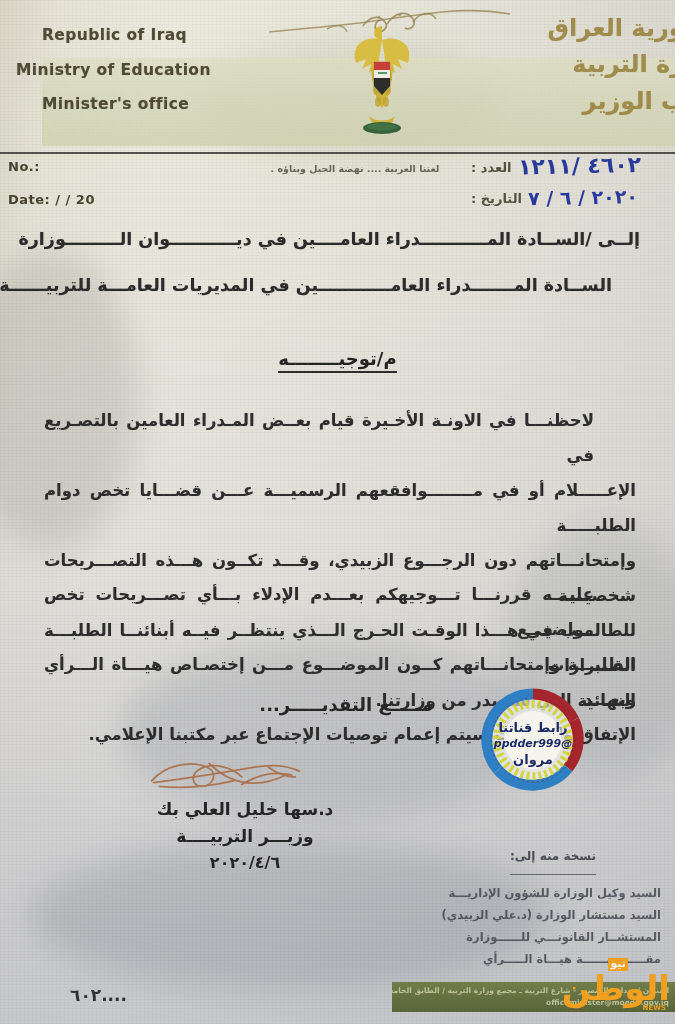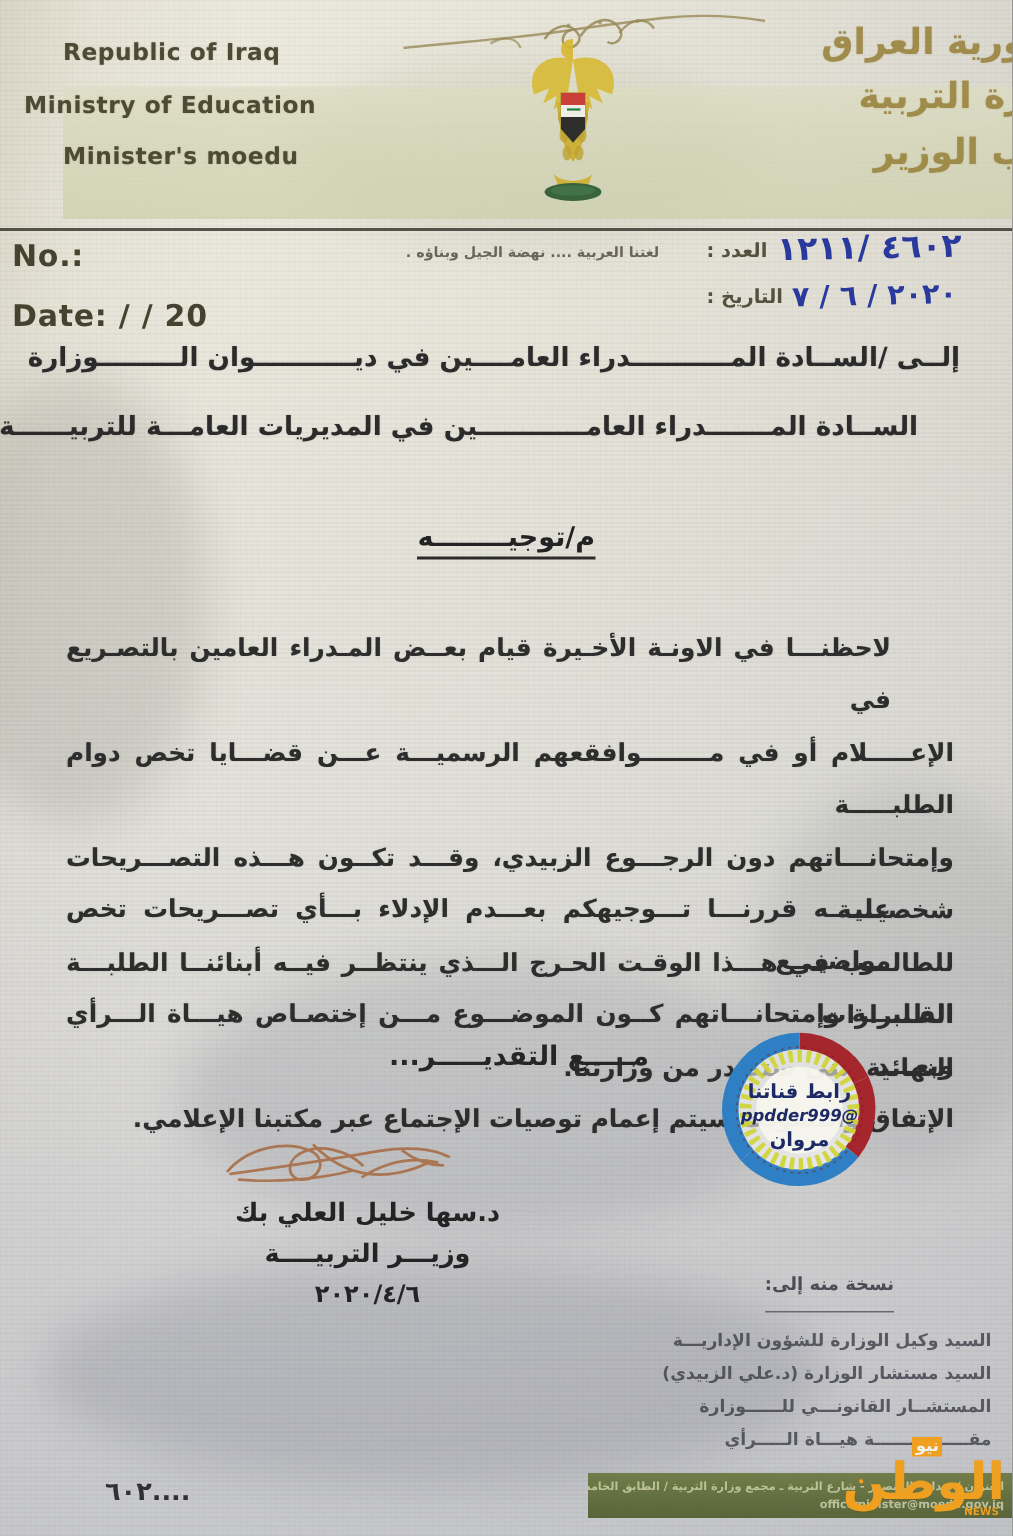--- a/index.html
+++ b/index.html
@@ -75,21 +75,21 @@
   .arhead .l2{margin-right:-4px;}
   .arhead .l3{margin-right:-8px;}
 
   .rule{
     position:absolute;left:0;top:152px;width:675px;height:0;
     border-top:2px solid #3a3a32;opacity:.85;
   }
 
   
   .metaL{position:absolute;left:8px;top:160px;direction:ltr;text-align:left;}
-  .metaL div{color:#46422f;font-size:20px;font-weight:700;line-height:1;margin-bottom:20px;letter-spacing:.5px;}
+  .metaL div{color:#46422f;font-size:13px;font-weight:700;line-height:1;margin-bottom:20px;letter-spacing:.5px;}
 
   .slogan{
     position:absolute;left:250px;top:163px;width:210px;text-align:center;
     color:#5c584a;font-size:9.5px;font-weight:700;direction:rtl;opacity:.9;
   }
 
   .metaR{position:absolute;right:4px;top:152px;width:200px;direction:rtl;text-align:right;}
   .metaR .row{display:flex;justify-content:flex-end;align-items:baseline;gap:6px;margin-bottom:8px;}
   .metaR .lbl{color:#46422f;font-size:13px;font-weight:700;opacity:.9;}
   .metaR .val{
@@ -122,21 +122,21 @@
   .para{
     position:absolute;left:44px;width:592px;
     color:#2d2d2d;text-align:justify;text-align-last:justify;
     font-size:16.5px;font-weight:700;line-height:2.12;
     text-shadow:0 0 1px rgba(70,70,70,.25);
   }
   .para .ln{display:block;}
   .para .last{text-align-last:right;}
   .p1{top:404px;}
   .p2{top:578px;}
-  .para .ind{padding-right:42px;margin-top:11px;}
+  .para .ind{padding-right:42px;}
 
   .regards{
     position:absolute;top:694px;left:0;width:592px;
     text-align:center;color:#262626;font-size:18px;font-weight:700;
     padding-left:100px;box-sizing:border-box;
   }
 
   
   .sigwrap{position:absolute;left:120px;top:752px;width:250px;text-align:center;}
   .sigink{height:44px;color:#a5673c;opacity:.9;}
@@ -252,21 +252,21 @@
 
         <path d="M22 96 c6 6 20 6 26 0 l-4 10 h-18 z" fill="#cdb134"></path>
         <ellipse cx="35" cy="108" rx="19" ry="6" fill="#2c5a33"></ellipse>
         <ellipse cx="35" cy="107" rx="15" ry="3.5" fill="#3b6e41" opacity=".8"></ellipse>
       </g>
     </svg>
 
     <div class="eng">
       <div>Republic of Iraq</div>
       <div class="clip">Ministry of Education</div>
-      <div>Minister's moedu</div>
+      <div>Minister's office</div>
     </div>
 
     <div class="arhead">
       <div class="l1">جمهورية العراق</div>
       <div class="l2">وزارة التربية</div>
       <div class="l3">مكتب الوزير</div>
     </div>
   </div>
 
   <div class="rule"></div>

